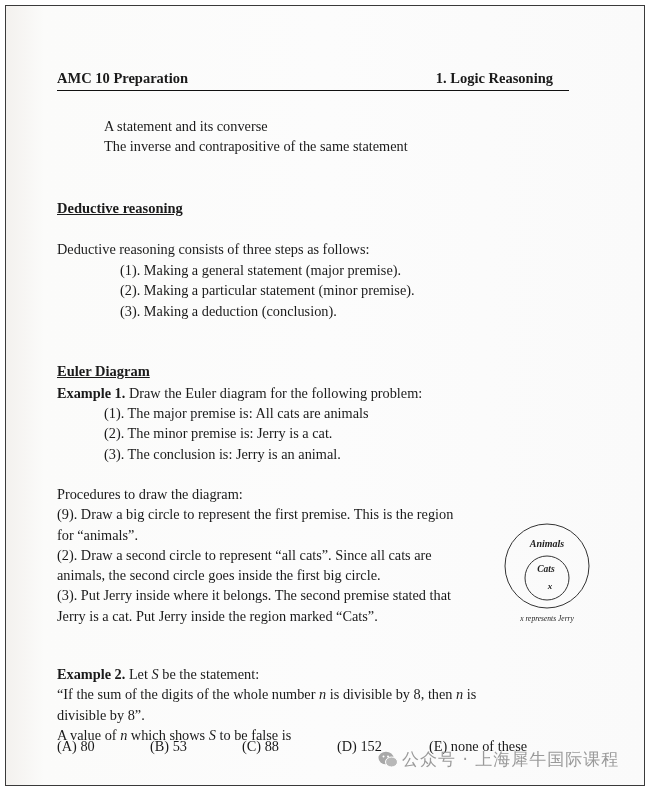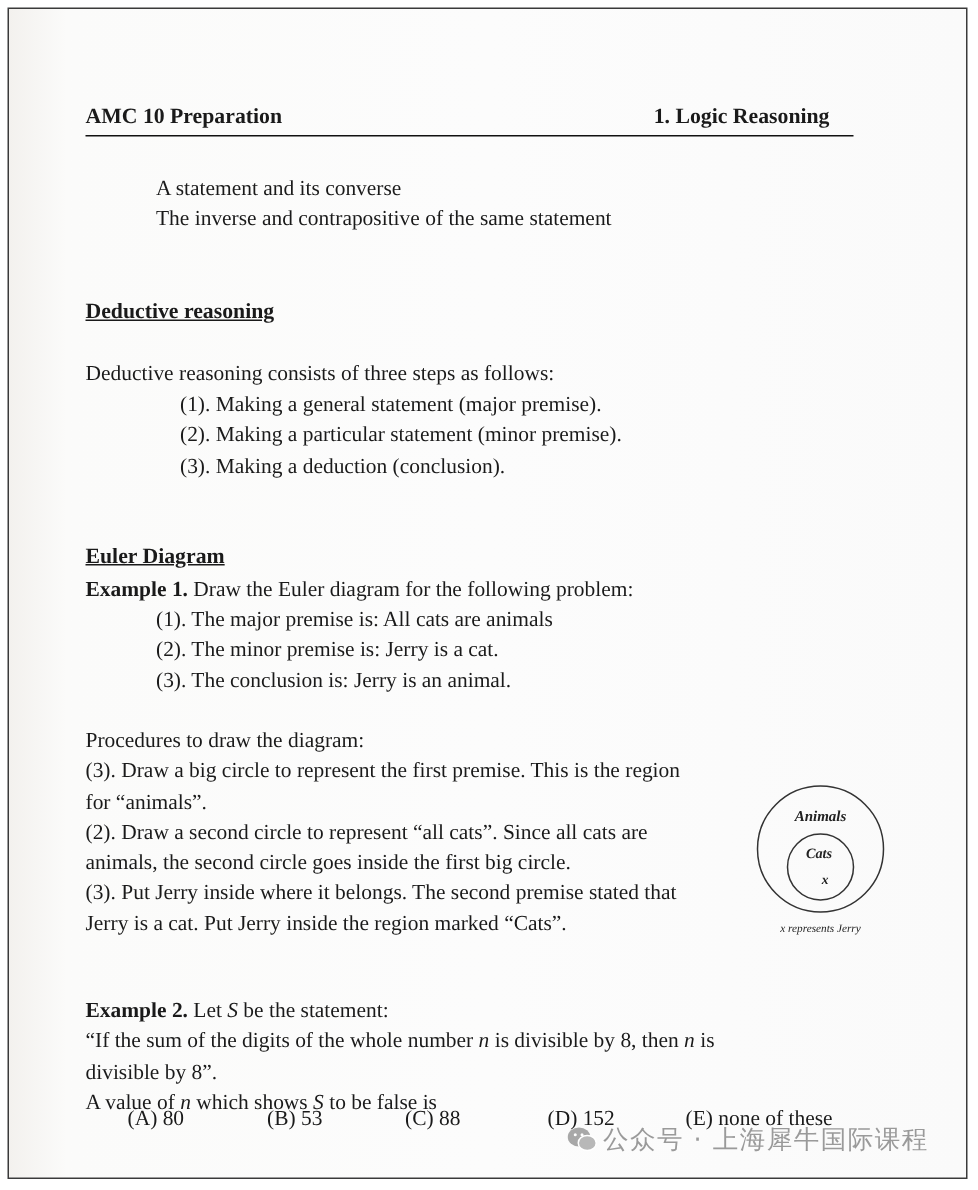--- a/index.html
+++ b/index.html
@@ -65,21 +65,21 @@
   <b>Example 1.</b><span> Draw the Euler diagram for the following problem:</span>
 </div>
 <div class="abs t" style="left:104px; top:403px;">
   <div>(1). The major premise is: All cats are animals</div>
   <div>(2). The minor premise is: Jerry is a cat.</div>
   <div>(3). The conclusion is: Jerry is an animal.</div>
 </div>
 
 <div class="abs t" style="left:57px; top:484px;">
   <div>Procedures to draw the diagram:</div>
-  <div>(3). Draw a big circle to represent the first premise. This is the region</div>
+  <div>(9). Draw a big circle to represent the first premise. This is the region</div>
   <div>for “animals”.</div>
   <div>(2). Draw a second circle to represent “all cats”. Since all cats are</div>
   <div>animals, the second circle goes inside the first big circle.</div>
   <div>(3). Put Jerry inside where it belongs. The second premise stated that</div>
   <div>Jerry is a cat. Put Jerry inside the region marked “Cats”.</div>
 </div>
 
 <svg class="euler" width="95" height="105" viewBox="0 0 95 105">
   <circle cx="47" cy="44" r="42" fill="none" stroke="#333" stroke-width="1"></circle>
   <circle cx="47" cy="56" r="22" fill="none" stroke="#333" stroke-width="1"></circle>
@@ -89,21 +89,21 @@
   <text x="47" y="99" text-anchor="middle" font-family="Liberation Serif, serif" font-style="italic" font-size="7.5" fill="#222">x  represents Jerry</text>
 </svg>
 
 <div class="abs t" style="left:57px; top:664px;">
   <div><b>Example 2.</b><span> Let </span><i>S</i><span> be the statement:</span></div>
   <div><span>“If the sum of the digits of the whole number </span><i>n</i><span> is divisible by 8, then </span><i>n</i><span> is</span></div>
   <div>divisible by 8”.</div>
   <div><span>A value of </span><i>n</i><span> which shows </span><i>S</i><span> to be false is</span></div>
 </div>
 
-<div class="abs t choices" style="left:57px; top:736px; width:500px; height:20px;margin-left:28px;">
+<div class="abs t choices" style="left:57px; top:736px; width:500px; height:20px;">
   <span style="left:0px;">(A) 80</span>
   <span style="left:93px;">(B) 53</span>
   <span style="left:185px;">(C) 88</span>
   <span style="left:280px;">(D) 152</span>
   <span style="left:372px;">(E) none of these</span>
 </div>
 
 <div class="watermark">
   <span class="wm-icon">
     <svg width="20" height="17" viewBox="0 0 20 17">

